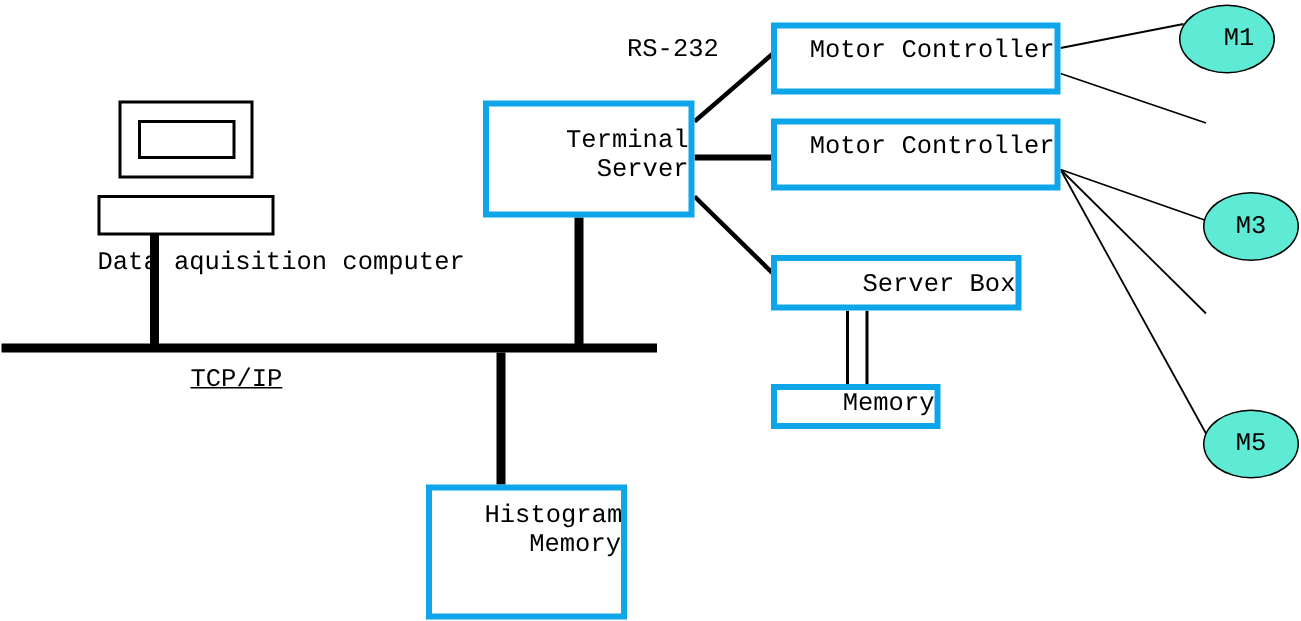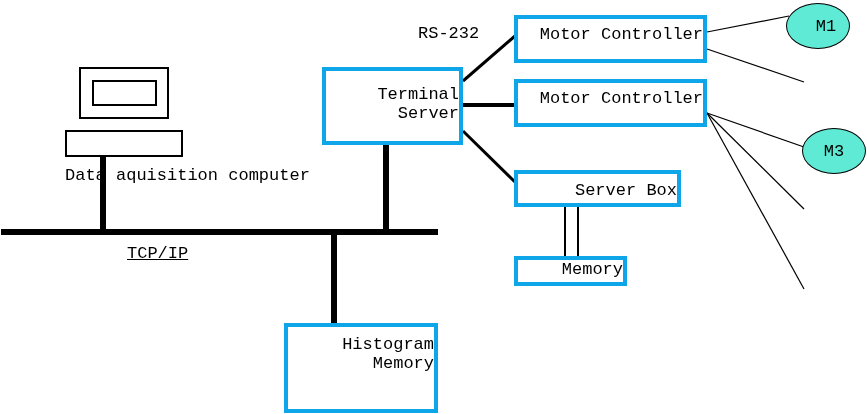--- a/index.html
+++ b/index.html
@@ -23,21 +23,21 @@
     border: 4px solid #0ea5e9;
     background: #ffffff;
     white-space: pre-line;
     text-align: right;
   }
   .ts-box   { left: 322px; top: 67px;  width: 141px; height: 78px; padding: 14px 0 0 15px; }
   .mc1-box  { left: 514px; top: 15px;  width: 193px; height: 48px; padding: 6px 0 0 12px; }
   .mc2-box  { left: 514px; top: 79px;  width: 193px; height: 48px; padding: 6px 0 0 12px; }
   .cb-box   { left: 514px; top: 170px; width: 167px; height: 37px; padding: 7px 0 0 12px; }
   .cnt-box  { left: 514px; top: 256px; width: 113px; height: 30px; padding: 0 0 0 12px; }
-  .hist-box { left: 284px; top: 323px; width: 154px; height: 90px; padding: 8px 0 0 35px; }
+  .hist-box { left: 284px; top: 323px; width: 134px; height: 90px; padding: 8px 0 0 35px; }
 
   .shape {
     position: absolute;
     box-sizing: border-box;
     border: 2px solid #000000;
     background: #ffffff;
   }
   .monitor-outer { left: 79px; top: 67px;  width: 90px;  height: 52px; }
   .monitor-inner { left: 92px; top: 80px;  width: 65px;  height: 26px; }
   .keyboard      { left: 65px; top: 130px; width: 118px; height: 27px; }
@@ -117,14 +117,17 @@
 
   <div class="box hist-box">Histogram
 Memory</div>
 
   <div class="motor m1">
     <span>M1</span>
   </div>
   <div class="motor m3">
     <span>M3</span>
   </div>
+  <div class="motor m5">
+    <span>M5</span>
+  </div>
 
 </div>
 
 </body></html>

